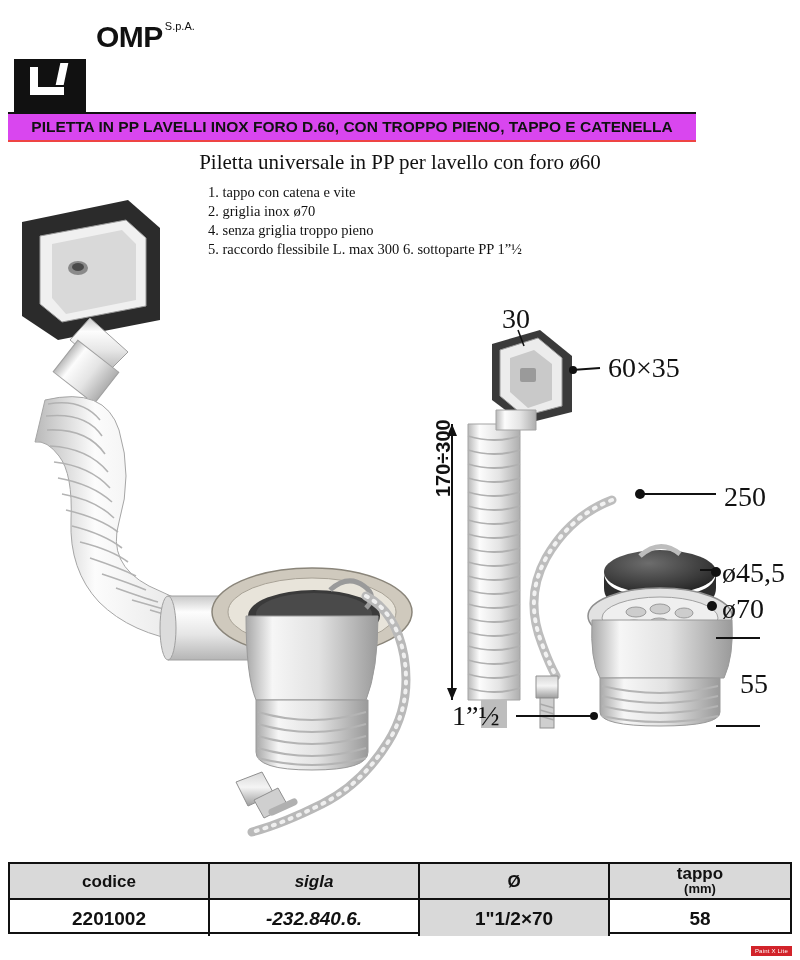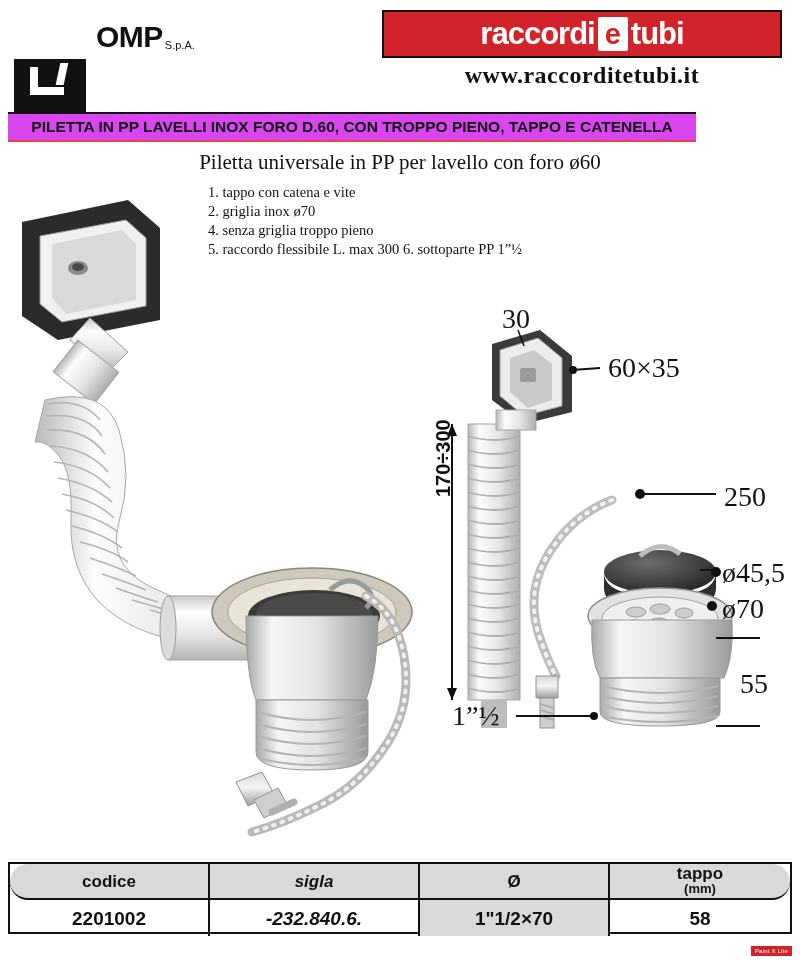--- a/index.html
+++ b/index.html
@@ -44,21 +44,21 @@
     transform: skewX(-12deg);
   }
   .logo-omp .tea {
     position: absolute; left: 6px; top: 52px;
     color: #fff; font-weight: bold; font-size: 28px;
     letter-spacing: 1px;
     font-family: "Liberation Sans", sans-serif;
   }
   .logo-omp .ompwrap {
     position: absolute; left: 82px; top: 8px;
-    display: flex; align-items: flex-end;
+    display: flex; align-items: flex-start;
   }
   .logo-omp .omp {
     font-size: 30px; font-weight: bold; color: #111;
     letter-spacing: -0.5px;
   }
   .logo-omp .spa {
     font-size: 11px; color: #111; margin-left: 2px; margin-bottom: 3px;
   }
 
   .logo-rt {
@@ -130,21 +130,21 @@
   }
   .dim.bold { font-weight: bold; font-family: "Liberation Sans", sans-serif; font-size: 20px; }
 
   
   .table {
     position: absolute; left: 8px; top: 862px;
     width: 784px; height: 72px;
     border: 2px solid #111;
   }
   .trow { display: flex; width: 100%; height: 36px; }
-  .trow.head { background: #d9d9d9; border-bottom: 2px solid #111; border-radius: 18px; }
+  .trow.head { background: #d9d9d9; border-bottom: 2px solid #111; }
   .tcell {
     display: flex; align-items: center; justify-content: center;
     border-right: 2px solid #111;
     font-weight: bold; color: #111;
     text-align: center;
     font-size: 17px;
     line-height: 15px;
   }
   .tcell:last-child { border-right: none; }
   .c1 { width: 200px; }
@@ -173,28 +173,20 @@
       <div class="blackbox">
         <div class="mark"></div>
         <div class="tea">TEA</div>
       </div>
       <div class="ompwrap">
         <div class="omp">OMP</div>
         <div class="spa">S.p.A.</div>
       </div>
     </div>
 
-    <div class="logo-rt">
-      <div class="band">
-        <span class="t1">raccordi</span>
-        <span class="e">e</span>
-        <span class="t1">tubi</span>
-      </div>
-      <div class="url">www.raccorditetubi.it</div>
-    </div>
   </div>
 
   <div class="titlebar">
     <span>PILETTA IN PP LAVELLI INOX FORO D.60, CON TROPPO PIENO, TAPPO E CATENELLA</span>
   </div>
 
   <div class="subtitle">Piletta universale in PP per lavello con foro ø60</div>
 
   <div class="speclist">
     <div>1. tappo con catena e vite</div>

